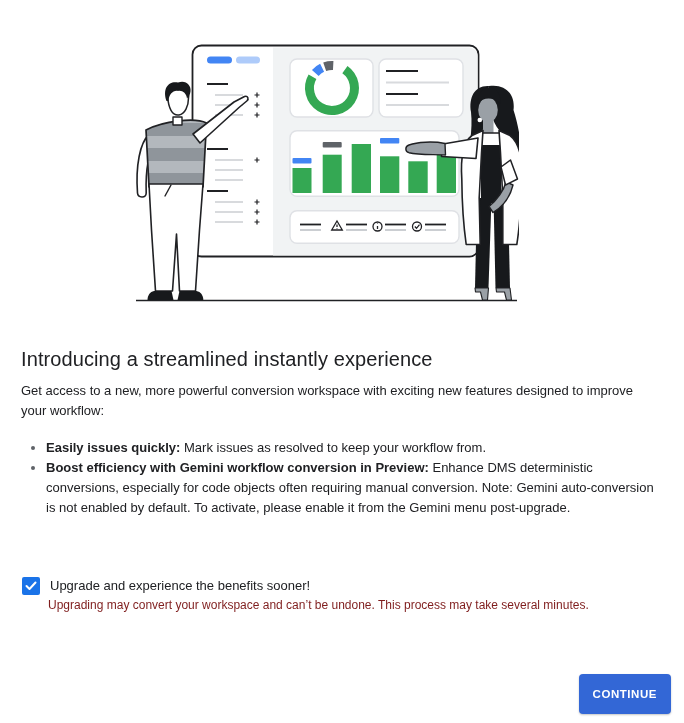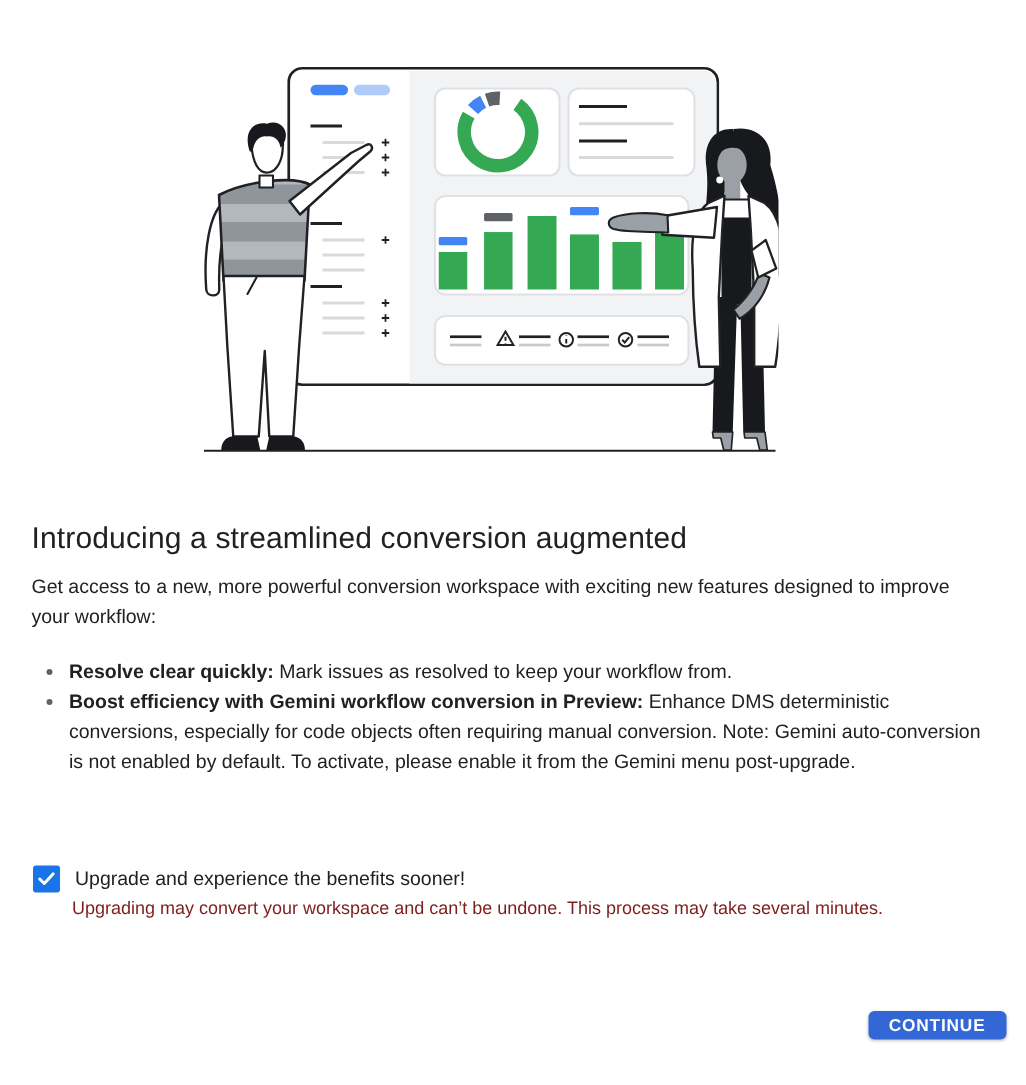--- a/index.html
+++ b/index.html
@@ -31,21 +31,21 @@
     width:18px;height:18px;border-radius:2px;background:#1a73e8;
     display:flex;align-items:center;justify-content:center;flex:0 0 auto;cursor:pointer;
   }
   .checkbox svg{display:block;}
   .checkbox-label{font-size:13px;line-height:18px;color:#202124;}
   .checkbox-note{
     position:absolute;left:48px;top:597px;width:560px;
     font-size:12px;line-height:16px;color:#7f1d1d;
   }
   .continue-btn{
-    position:absolute;right:13px;top:674px;height:19px;padding:0 14px;
+    position:absolute;right:13px;top:674px;height:40px;padding:0 14px;
     background:#3367d6;color:#ffffff;border:none;border-radius:4px;
     font-family:"Liberation Sans", sans-serif;font-size:11.5px;font-weight:700;
     letter-spacing:.55px;cursor:pointer;box-shadow:0 1px 2px rgba(60,64,67,.3);
   }
 </style>
 </head>
 <body>
 
 <svg class="illustration" viewBox="0 0 386 268" xmlns="http://www.w3.org/2000/svg" aria-hidden="true">
 
@@ -182,26 +182,26 @@
     <polygon points="363,250 377,250 378.5,262 373.5,262 371.5,254 363.5,254" fill="#9aa0a6" stroke="#202124" stroke-width="1.1"></polygon>
     <path d="M350,92.5 L339,97.5 C329.5,104.5 327.5,121 328.8,141 C329,166 331,191 333.2,206.5 L347.2,206.5 L346.2,160 L348.5,115 Z" fill="#ffffff" stroke="#202124" stroke-width="1.6"></path>
     <path d="M366,92.5 L377,97.5 C386.5,104.5 390.3,123 389,143 C388,169 386,193 383.8,206.5 L369.8,206.5 L369.8,160 L367.5,115 Z" fill="#ffffff" stroke="#202124" stroke-width="1.6"></path>
     <path d="M345,100 L310,106 L308.5,118.5 L343,120.5 Z" fill="#ffffff" stroke="#202124" stroke-width="1.6"></path>
     <path d="M312,105.5 C300,103 284,104 276,107 C271.8,108.6 271.8,113.2 276,114.7 C286,117.3 302,116.2 312.5,117 Z" fill="#9aa0a6" stroke="#202124" stroke-width="1.4"></path>
     <path d="M380,147 C377,159 369.5,169 360,174.5 L356,168.5 C364,162 371,152 373,144 Z" fill="#9aa0a6" stroke="#202124" stroke-width="1.4"></path>
     <path d="M377.5,122 L384.5,141 L372.5,147 L368,129 Z" fill="#ffffff" stroke="#202124" stroke-width="1.5"></path>
   </g>
 </svg>
 
-<h1 class="headline">Introducing a streamlined conversion augmented</h1>
+<h1 class="headline">Introducing a streamlined instantly experience</h1>
 
 <p class="intro">Get access to a new, more powerful conversion workspace with exciting new features designed to improve your workflow:</p>
 
 <ul class="benefits">
-    <li><b>Resolve clear quickly:</b><span> Mark issues as resolved to keep your workflow from.</span></li>
+    <li><b>Easily issues quickly:</b><span> Mark issues as resolved to keep your workflow from.</span></li>
     <li><b>Boost efficiency with Gemini workflow conversion in Preview:</b><span> Enhance DMS deterministic conversions, especially for code objects often requiring manual conversion. Note: Gemini auto-conversion is not enabled by default. To activate, please enable it from the Gemini menu post-upgrade.</span></li>
   </ul>
 
 <div class="checkbox-row">
   <span class="checkbox">
     <svg width="12" height="10" viewBox="0 0 12 10">
       <path d="M1.5,5 L4.5,8 L10.5,1.5" fill="none" stroke="#ffffff" stroke-width="2" stroke-linecap="round" stroke-linejoin="round"></path>
     </svg>
   </span>
   <span class="checkbox-label">Upgrade and experience the benefits sooner!</span>

